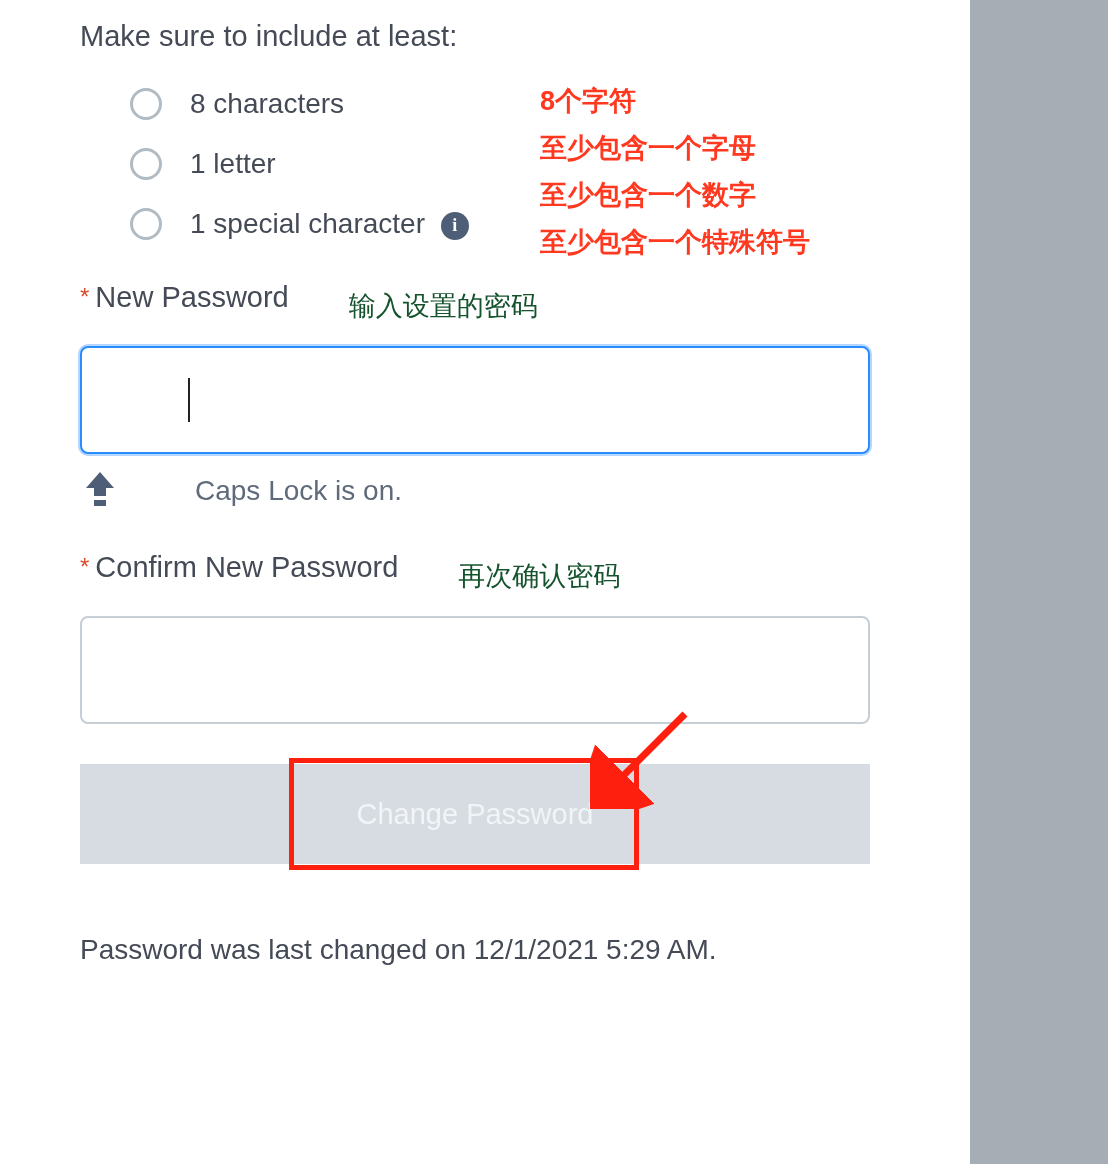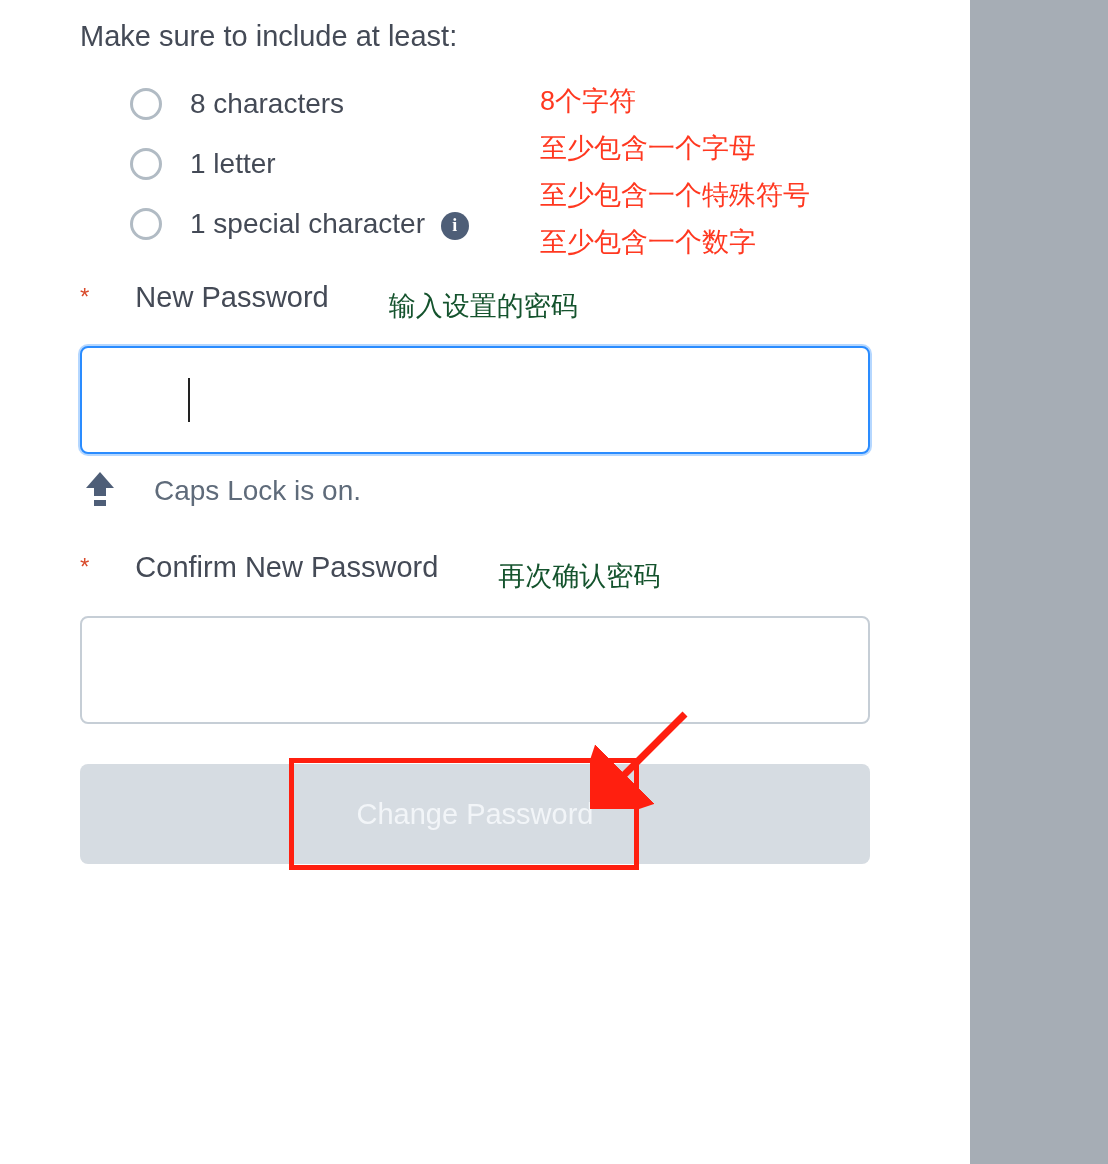--- a/index.html
+++ b/index.html
@@ -66,34 +66,34 @@
     .annotations {
       position: absolute;
       left: 410px;
       top: -10px;
       color: #ff3820;
       font-size: 27px;
       line-height: 47px;
     }
     .annot-line {
       white-space: nowrap;
+      font-weight: bold;
     }
     .field-block {
       margin-bottom: 10px;
       position: relative;
     }
     .field-label-row {
       display: flex;
       align-items: baseline;
       margin-bottom: 30px;
     }
     .field-label {
       font-size: 29px;
       color: #444a56;
-      margin-left: 40px;
     }
     .required-star {
       color: #d94b2b;
       font-size: 24px;
       margin-right: 6px;
       position: relative;
       top: -2px;
     }
     .annot-inline {
       color: #14532d;
@@ -116,39 +116,40 @@
       border: 2px solid #2a8cff;
       box-shadow: 0 0 0 2px rgba(42,140,255,0.35);
       outline: none;
     }
     .caps-row {
       display: flex;
       align-items: center;
       margin-top: 18px;
       margin-bottom: 40px;
       color: #5f6b7a;
+      gap: 41px;
     }
     .caps-icon {
       margin-right: 40px;
       margin-left: 6px;
       color: #4e5e77;
     }
     .caps-text {
       font-size: 28px;
     }
     .button-row {
       margin-top: 40px;
       position: relative;
     }
     .change-btn {
       width: 100%;
       height: 100px;
       background: #d6dce2;
       border: none;
-      border-radius: 8px;
+      border-radius: 0;
       color: #f2f5f8;
       font-size: 29px;
       cursor: pointer;
       position: relative;
     }
     .red-box {
       position: absolute;
       top: -6px;
       left: 209px;
       width: 350px;
@@ -201,22 +202,22 @@
       <span class="radio-circle"></span>
       <span class="req-label">
         <span>1 special character</span>
         <span class="info-icon">i</span>
       </span>
     </div>
 
     <div class="annotations">
       <div class="annot-line">8个字符</div>
       <div class="annot-line">至少包含一个字母</div>
+      <div class="annot-line">至少包含一个数字</div>
       <div class="annot-line">至少包含一个特殊符号</div>
-      <div class="annot-line">至少包含一个数字</div>
     </div>
   </div>
 
   <div class="field-block">
     <div class="field-label-row">
       <span class="required-star">*</span>
       <span class="field-label">New Password</span>
       <span class="annot-inline">输入设置的密码</span>
     </div>
     <div class="input-wrap">
@@ -250,14 +251,15 @@
     <svg class="arrow-svg" width="110" height="100" viewBox="0 0 110 100">
       <defs>
         <marker id="ah" markerWidth="12" markerHeight="12" refX="3" refY="6" orient="auto">
           <path d="M0,0 L12,6 L0,12 Z" fill="#ff1f0f"></path>
         </marker>
       </defs>
       <line x1="95" y1="5" x2="20" y2="80" stroke="#ff1f0f" stroke-width="7" marker-end="url(#ah)"></line>
     </svg>
   </div>
 
+  <p class="footer-text">Password was last changed on 12/1/2021 5:29 AM.</p>
 
 </div>
 
 </body></html>

